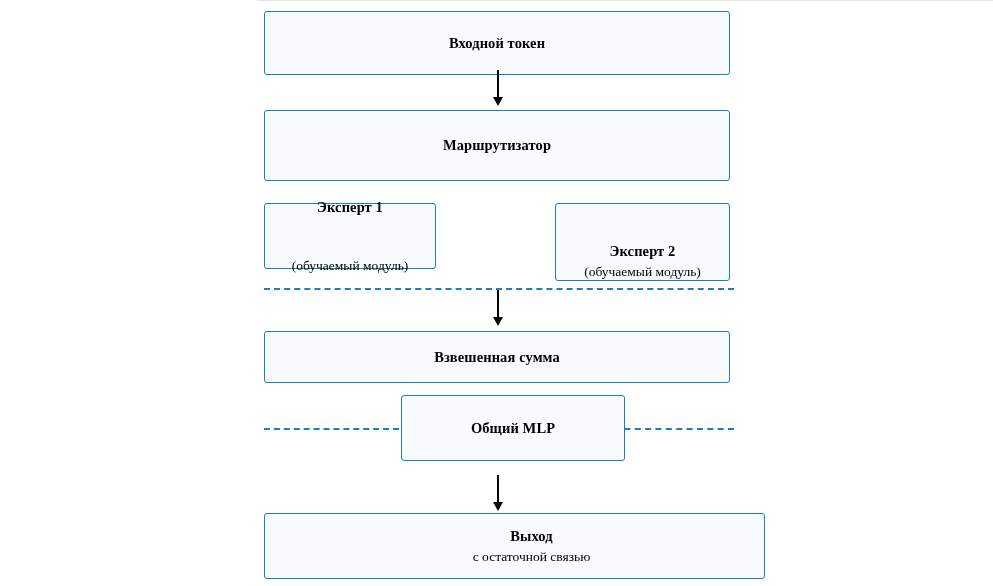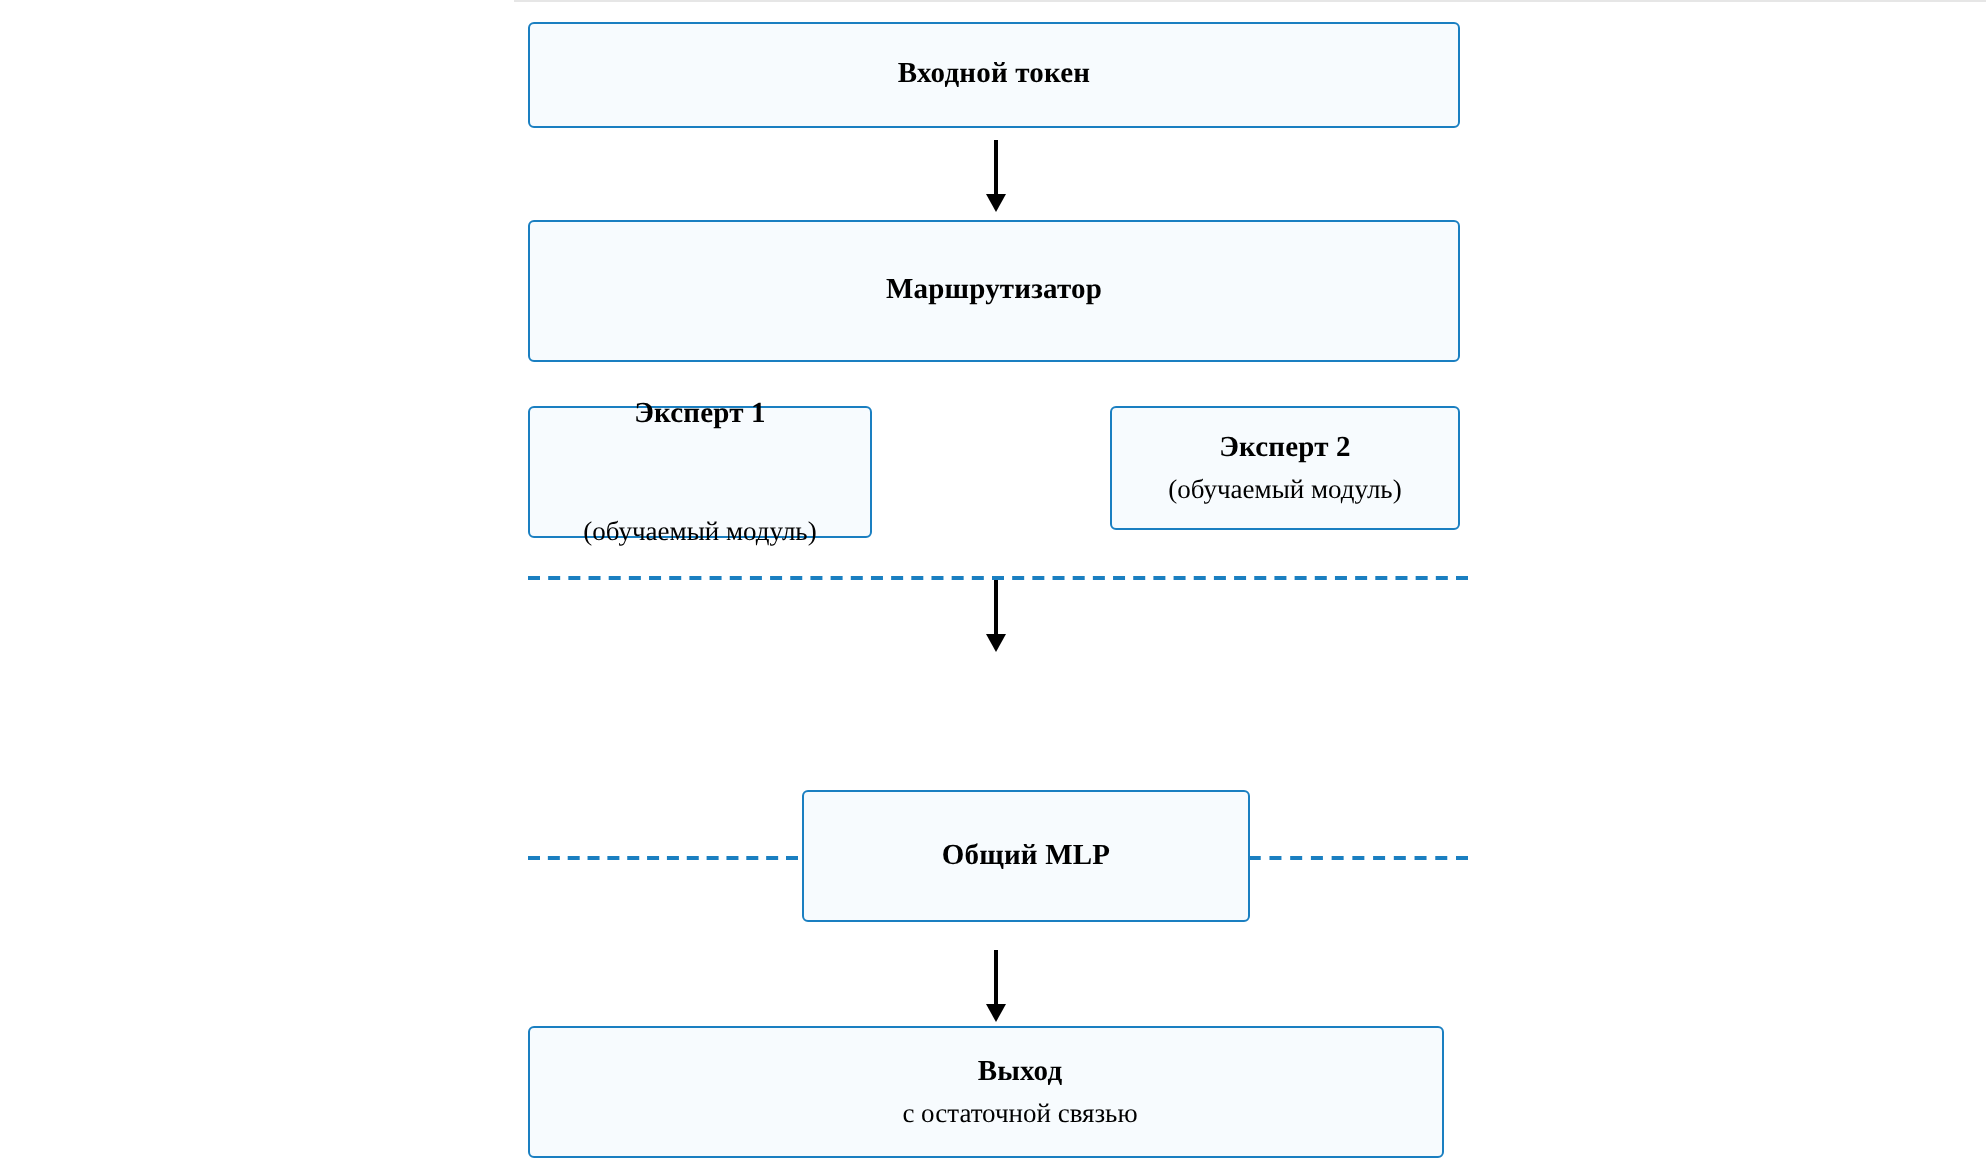--- a/index.html
+++ b/index.html
@@ -76,62 +76,65 @@
     border-top: 1px solid #e6e6e6;
   }
 </style>
 </head>
 <body>
 
 <div id="diagram">
 
   <div class="topline" style="left:257px; top:0px; width:736px;"></div>
 
-  <div class="node" style="left:264px; top:11px; width:466px; height:53px;">
+  <div class="node" style="left:264px; top:11px; width:466px; height:64px;">
     <div class="title">Входной токен</div>
   </div>
 
   <div class="arrow" style="left:489px; top:70px; height:36px;">
     <div class="shaft"></div>
     <div class="head"></div>
   </div>
 
   <div class="node" style="left:264px; top:110px; width:466px; height:71px;text-align:right;">
     <div class="title">Маршрутизатор</div>
   </div>
 
   <div class="node" style="left:264px; top:203px; width:172px; height:66px;gap:39px;">
     <div class="title">Эксперт 1</div>
     <div class="sub">(обучаемый модуль)</div>
   </div>
 
-  <div class="node" style="left:555px; top:203px; width:175px; height:62px;">
+  <div class="node" style="left:555px; top:203px; width:175px; height:78px;justify-content:flex-end;">
     <div class="title">Эксперт 2</div>
     <div class="sub">(обучаемый модуль)</div>
   </div>
 
   <div class="dashline" style="left:264px; top:288px; width:470px;"></div>
 
   <div class="arrow" style="left:489px; top:290px; height:36px;">
     <div class="shaft"></div>
     <div class="head"></div>
   </div>
 
+  <div class="node" style="left:264px; top:331px; width:466px; height:52px;">
+    <div class="title">Взвешенная сумма</div>
+  </div>
 
   <div class="dashline" style="left:264px; top:428px; width:135px;"></div>
 
   <div class="dashline" style="left:614px; top:428px; width:120px;"></div>
 
   <div class="node" style="left:401px; top:395px; width:224px; height:66px;">
     <div class="title">Общий MLP</div>
   </div>
 
   <div class="arrow" style="left:489px; top:475px; height:36px;">
     <div class="shaft"></div>
     <div class="head"></div>
   </div>
 
-  <div class="node" style="left:264px; top:513px; width:458px; height:66px;padding-left:34px;">
+  <div class="node" style="left:264px; top:513px; width:501px; height:66px;padding-left:34px;">
     <div class="title">Выход</div>
     <div class="sub">с остаточной связью</div>
   </div>
 
 </div>
 
 </body></html>

